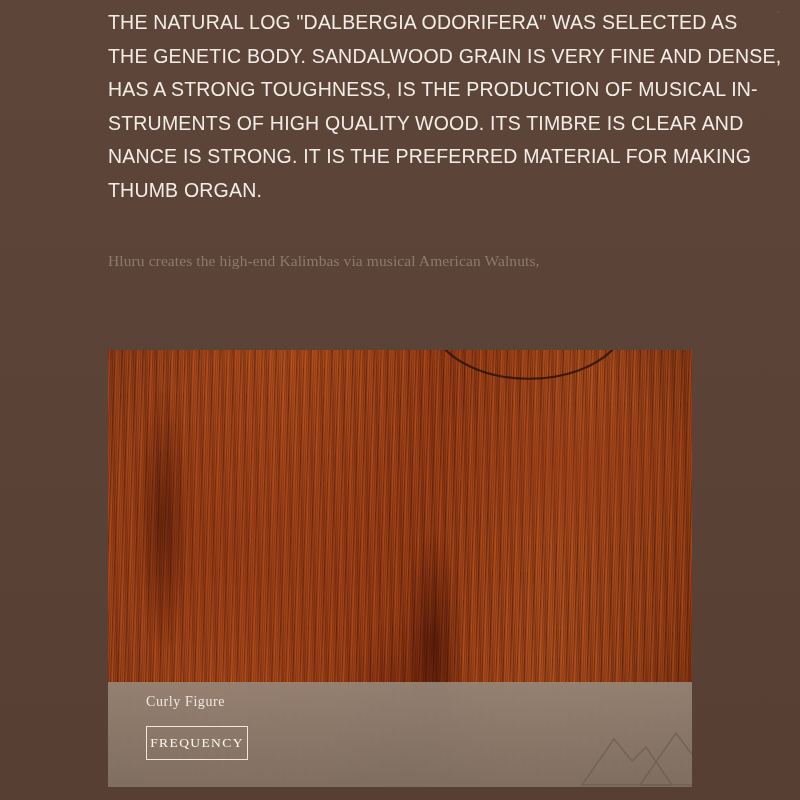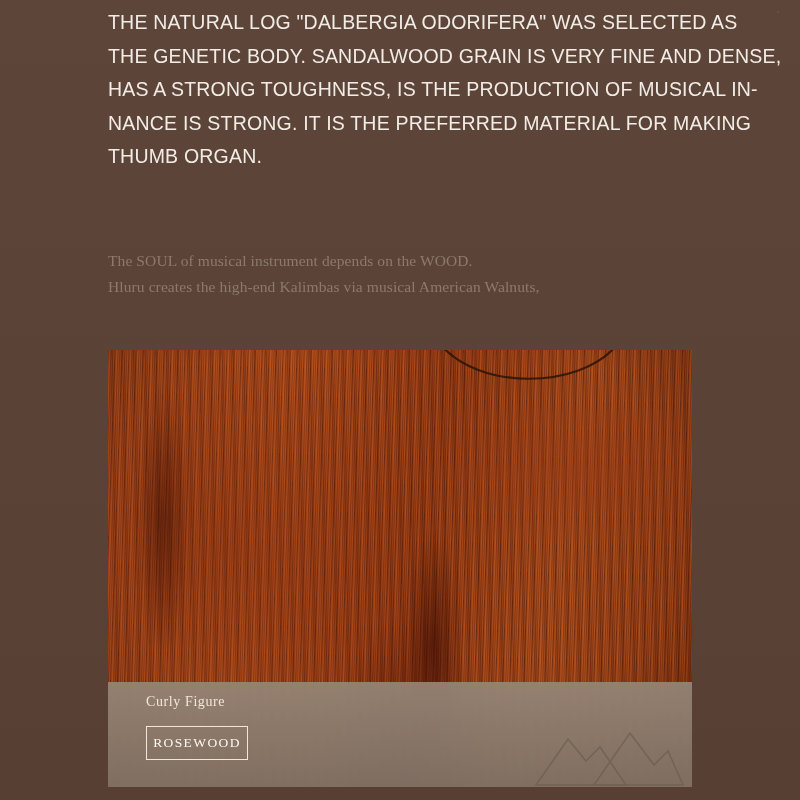--- a/index.html
+++ b/index.html
@@ -125,20 +125,21 @@
 
   
   .caption-bar {
     position: absolute;
     left: 0;
     bottom: 0;
     width: 584px;
     height: 105px;
     background: linear-gradient(180deg, rgba(150,136,122,0.90) 0%, rgba(139,125,112,0.93) 45%, rgba(128,114,101,0.95) 100%);
     backdrop-filter: blur(2px);
+    padding-left: 46px;
   }
   .curly-figure {
     position: absolute;
     left: 38px;
     top: 12px;
     color: #efe7dd;
     font-family: "Liberation Serif", serif;
     font-size: 14px;
     letter-spacing: 0.6px;
   }
@@ -193,43 +194,43 @@
 <body>
 
 <div class="page">
 
   <div class="corner-mark">˺</div>
 
   <div class="headline">
     <p>THE NATURAL LOG "DALBERGIA ODORIFERA" WAS SELECTED AS</p>
     <p>THE GENETIC BODY. SANDALWOOD GRAIN IS VERY FINE AND DENSE,</p>
     <p>HAS A STRONG TOUGHNESS, IS THE PRODUCTION OF MUSICAL IN-</p>
+    <p>STRUMENTS OF HIGH QUALITY WOOD. ITS TIMBRE IS CLEAR AND</p>
     <p>NANCE IS STRONG. IT IS THE PREFERRED MATERIAL FOR MAKING</p>
     <p>THUMB ORGAN.</p>
   </div>
 
   <div class="subtext">
-    <p>The SOUL of musical instrument depends on the WOOD.</p>
     <p>Hluru creates the high-end Kalimbas via musical American Walnuts,</p>
   </div>
 
   <div class="photo">
     <div class="wood"></div>
     <div class="wood-dark-streak"></div>
     <div class="wood-dark-streak2"></div>
     <div class="wood-vignette"></div>
 
     <svg class="string-arc" viewBox="0 0 180 52">
       <path d="M2,0 C40,46 140,46 178,2" fill="none" stroke="#2a1406" stroke-width="2.2" opacity="0.85"></path>
     </svg>
 
     <div class="caption-bar">
       <div class="curly-figure">Curly Figure</div>
       <div class="rosewood-box">
-        <span>ROSEWOOD</span>
+        <span>FREQUENCY</span>
       </div>
 
       <svg class="mountains" viewBox="0 0 150 78">
         <path d="M2,76 L34,30 L52,52 L66,38 L92,76 Z" fill="none" stroke="#6d5f52" stroke-width="1.6"></path>
         <path d="M60,76 L96,24 L120,56 L134,42 L149,76 Z" fill="none" stroke="#6d5f52" stroke-width="1.6"></path>
       </svg>
     </div>
   </div>
 
 </div>

